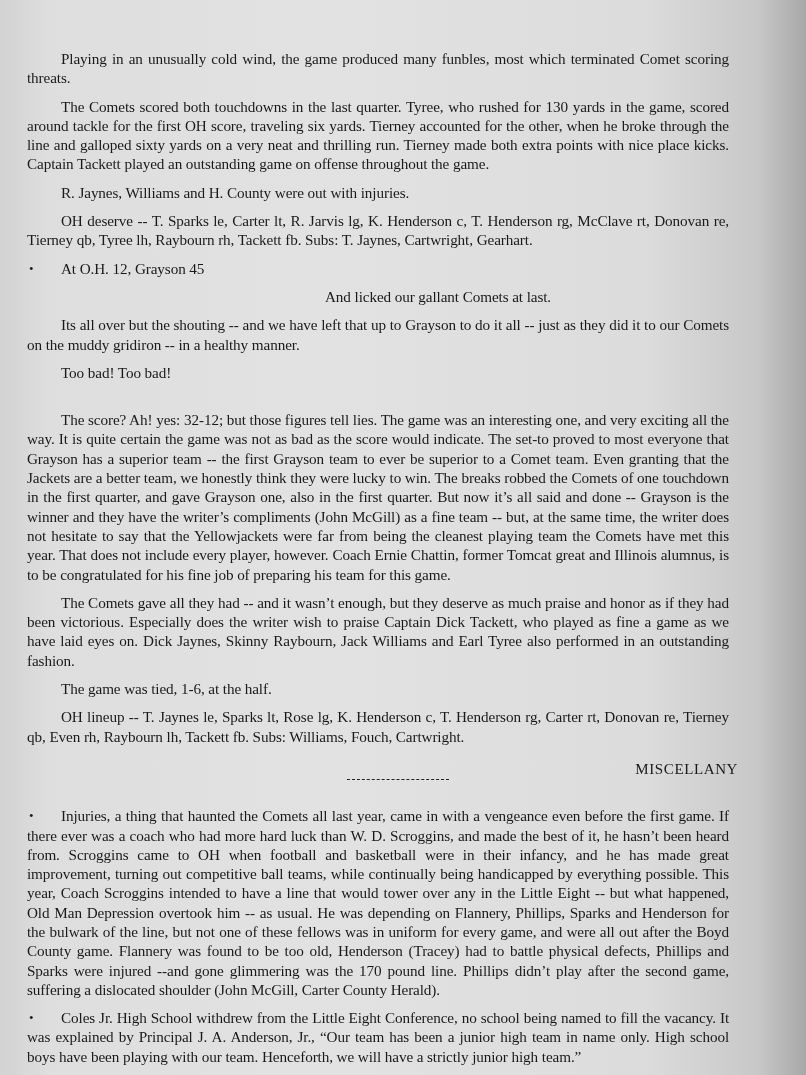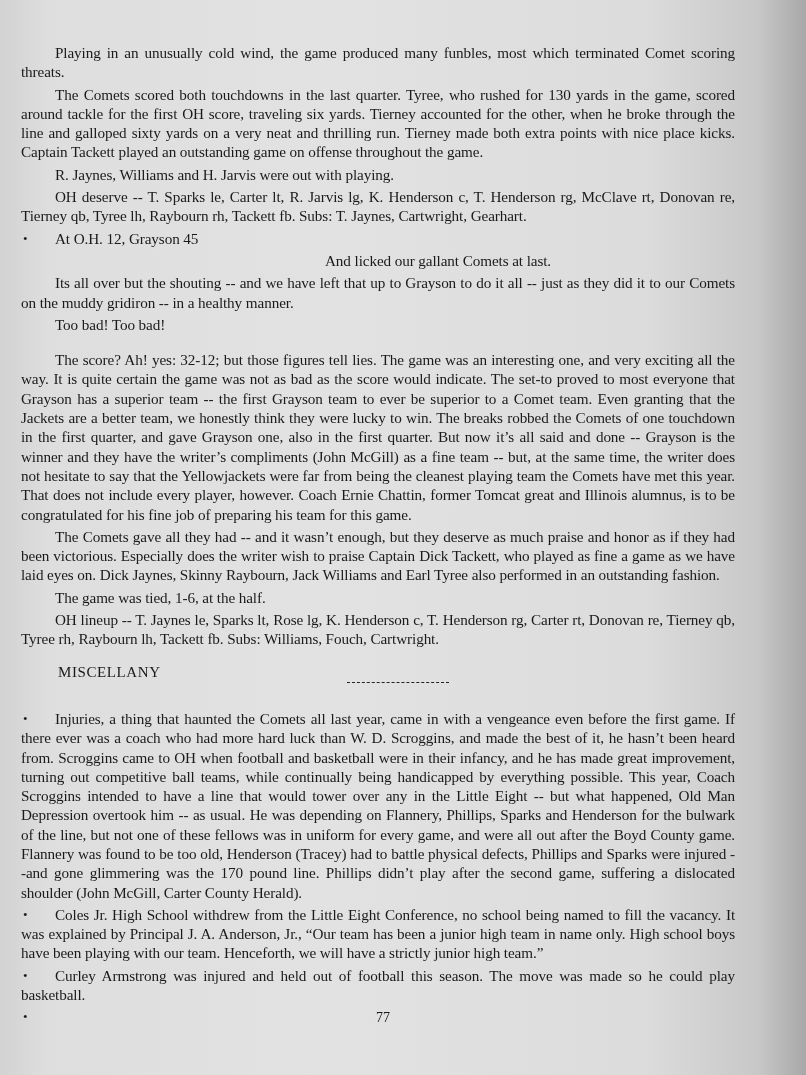--- a/index.html
+++ b/index.html
@@ -18,21 +18,21 @@
     .page {
       position: absolute;
       left: 18px;
       top: 40px;
       width: 720px;
       font-size: 15.2px;
       line-height: 19.3px;
       letter-spacing: -0.1px;
     }
     p {
-      margin: 3px;
+      margin: 9px;
       text-align: justify;
       text-align-last: left;
     }
     .indent { text-indent: 34px; }
     .bullet-line {
       position: relative;
       text-indent: 34px;
     }
     .bullet {
       position: absolute;
@@ -41,21 +41,21 @@
       text-indent: 0;
       font-size: 13px;
     }
     .center-line {
       text-align: left;
       text-align-last: center;
       padding-left: 120px;
     }
     .gap { height: 10px; }
     .heading {
-      text-align: left;
+      text-align: right;
       margin-top: 14px;
       font-size: 15px;
       letter-spacing: 0.6px;
       padding-left: 40px;
     }
     .rule {
       margin: 0 auto;
       width: 62px;
       height: 0;
       border-top: 1px dashed #222;
@@ -71,35 +71,35 @@
       padding-left: 10px;
     }
   </style>
 </head>
 <body>
 
 <div class="page">
 
   <p class="indent">Playing in an unusually cold wind, the game produced many funbles, most which terminated Comet scoring threats.</p>
   <p class="indent">The Comets scored both touchdowns in the last quarter.  Tyree, who rushed for 130 yards in the game, scored around tackle for the first OH score, traveling six yards.  Tierney accounted for the other, when he broke through the line and galloped sixty yards on a very neat and thrilling run.  Tierney made both extra points with nice place kicks.  Captain Tackett played an outstanding game on offense throughout the game.</p>
-  <p class="indent">R. Jaynes, Williams and H. Jarvis were out with playing.</p>
+  <p class="indent">R. Jaynes, Williams and H. County were out with injuries.</p>
   <p class="indent">OH deserve -- T. Sparks le, Carter lt, R. Jarvis lg, K. Henderson c, T. Henderson rg, McClave rt, Donovan re, Tierney qb, Tyree lh, Raybourn rh, Tackett fb.  Subs: T. Jaynes, Cartwright, Gearhart.</p>
 
   <p class="bullet-line">
     <span class="bullet">•</span>
     <span>At O.H. 12, Grayson 45</span>
   </p>
   <p class="center-line">And licked our gallant Comets at last.</p>
   <p class="indent">Its all over but the shouting -- and we have left that up to Grayson to do it all -- just as they did it to our Comets on the muddy gridiron -- in a healthy manner.</p>
   <p class="indent">Too bad! Too bad!</p>
   <div class="gap"></div>
   <p class="indent">The score?  Ah! yes: 32-12; but those figures tell lies.  The game was an interesting one, and very exciting all the way.  It is quite certain the game was not as bad as the score would indicate.  The set-to proved to most everyone that Grayson has a superior team -- the first Grayson team to ever be superior to a Comet team.  Even granting that the Jackets are a better team, we honestly think they were lucky to win.  The breaks robbed the Comets of one touchdown in the first quarter, and gave Grayson one, also in the first quarter.  But now it’s all said and done -- Grayson is the winner and they have the writer’s compliments (John McGill) as a fine team -- but, at the same time, the writer does not hesitate to say that the Yellowjackets were far from being the cleanest playing team the Comets have met this year.  That does not include every player, however.  Coach Ernie Chattin, former Tomcat great and Illinois alumnus, is to be congratulated for his fine job of preparing his team for this game.</p>
   <p class="indent">The Comets gave all they had -- and it wasn’t enough, but they deserve as much praise and honor as if they had been victorious.  Especially does the writer wish to praise Captain Dick Tackett, who played as fine a game as we have laid eyes on.  Dick Jaynes, Skinny Raybourn, Jack Williams and Earl Tyree also performed in an outstanding fashion.</p>
   <p class="indent">The game was tied, 1-6, at the half.</p>
-  <p class="indent">OH lineup -- T. Jaynes le, Sparks lt, Rose lg, K. Henderson c, T. Henderson rg, Carter rt, Donovan re, Tierney qb, Tyree rh, Raybourn lh, Tackett fb.  Subs: Williams, Fouch, Cartwright.</p>
+  <p class="indent">OH lineup -- T. Jaynes le, Sparks lt, Rose lg, K. Henderson c, T. Henderson rg, Carter rt, Donovan re, Tierney qb, Even rh, Raybourn lh, Tackett fb.  Subs: Williams, Fouch, Cartwright.</p>
 
   <div class="heading-block">
     <div class="heading">MISCELLANY</div>
     <div class="rule"></div>
   </div>
 
   <p class="bullet-line">
     <span class="bullet">•</span>
     <span>Injuries, a thing that haunted the Comets all last year, came in with a vengeance even before the first game.  If there ever was a coach who had more hard luck than W. D. Scroggins, and made the best of it, he hasn’t been heard from.  Scroggins came to OH when football and basketball were in their infancy, and he has made great improvement, turning out competitive ball teams, while continually being handicapped by everything possible.  This year, Coach Scroggins intended to have a line that would tower over any in the Little Eight -- but what happened, Old Man Depression overtook him -- as usual.  He was depending on Flannery, Phillips, Sparks and Henderson for the bulwark of the line, but not one of these fellows was in uniform for every game, and were all out after the Boyd County game.  Flannery was found to be too old, Henderson (Tracey) had to battle physical defects, Phillips and Sparks were injured --and gone glimmering was the 170 pound line.  Phillips didn’t play after the second game, suffering a dislocated shoulder (John McGill, Carter County Herald).</span>
   </p>

